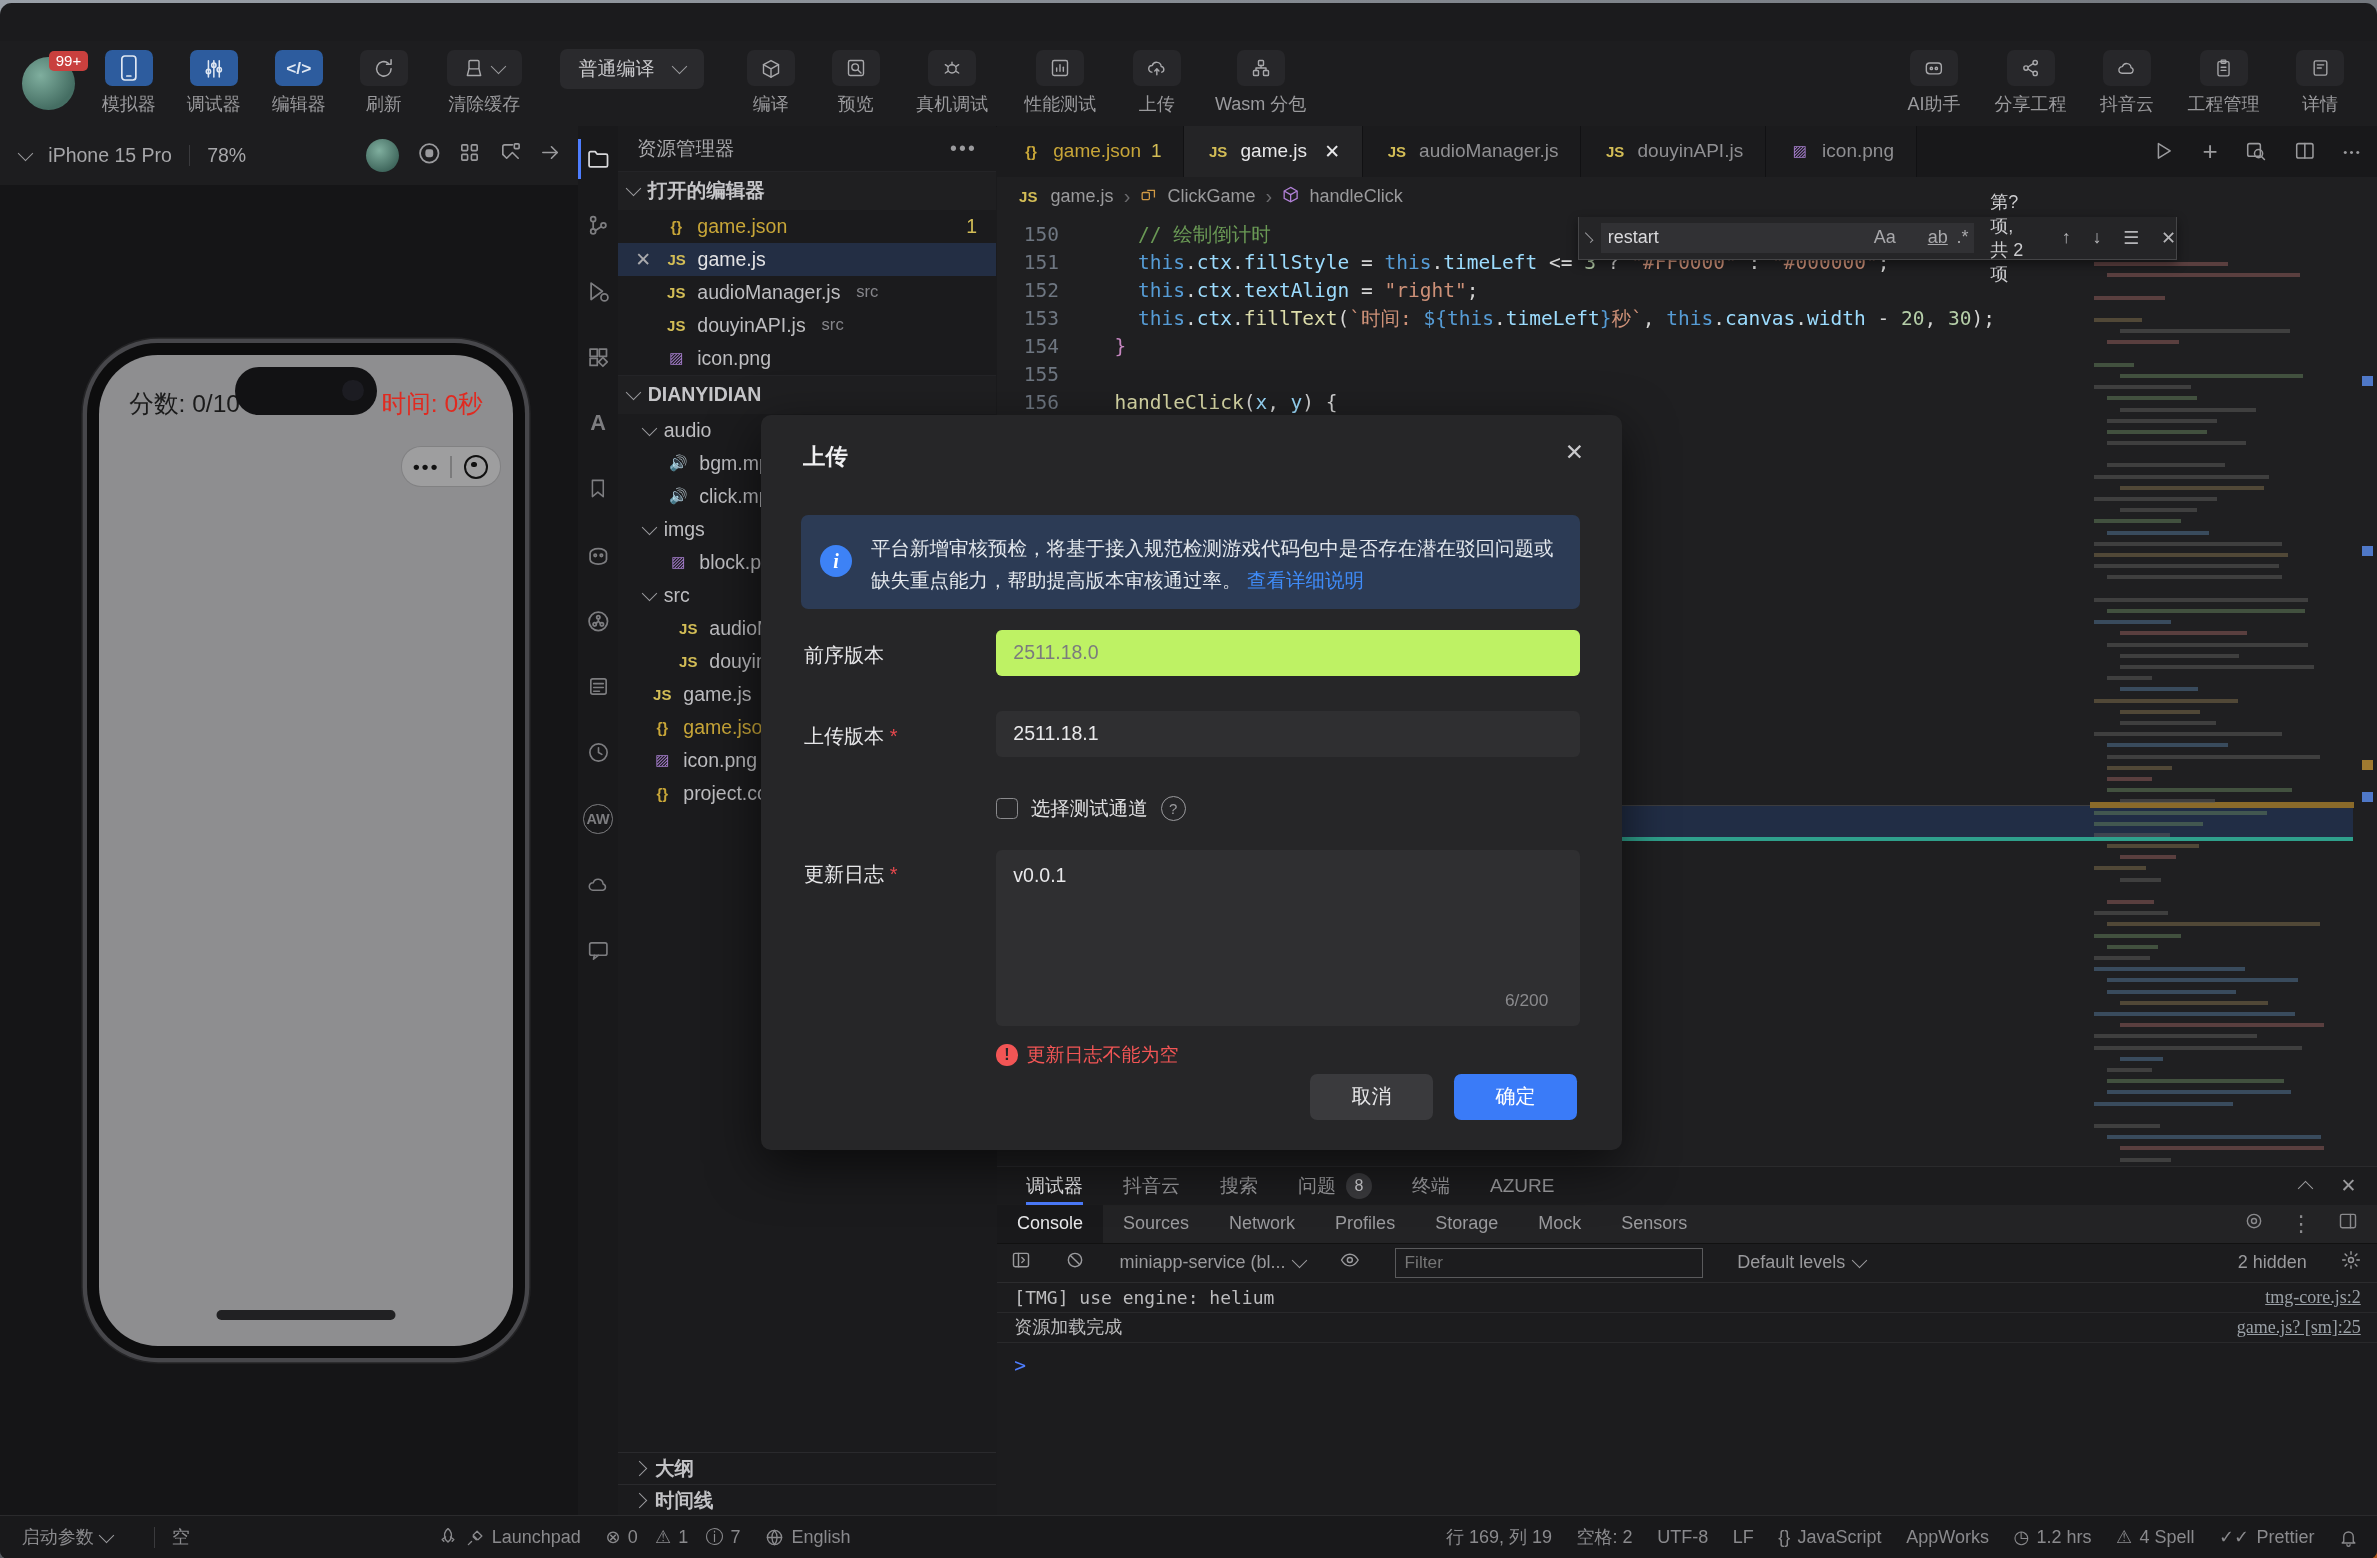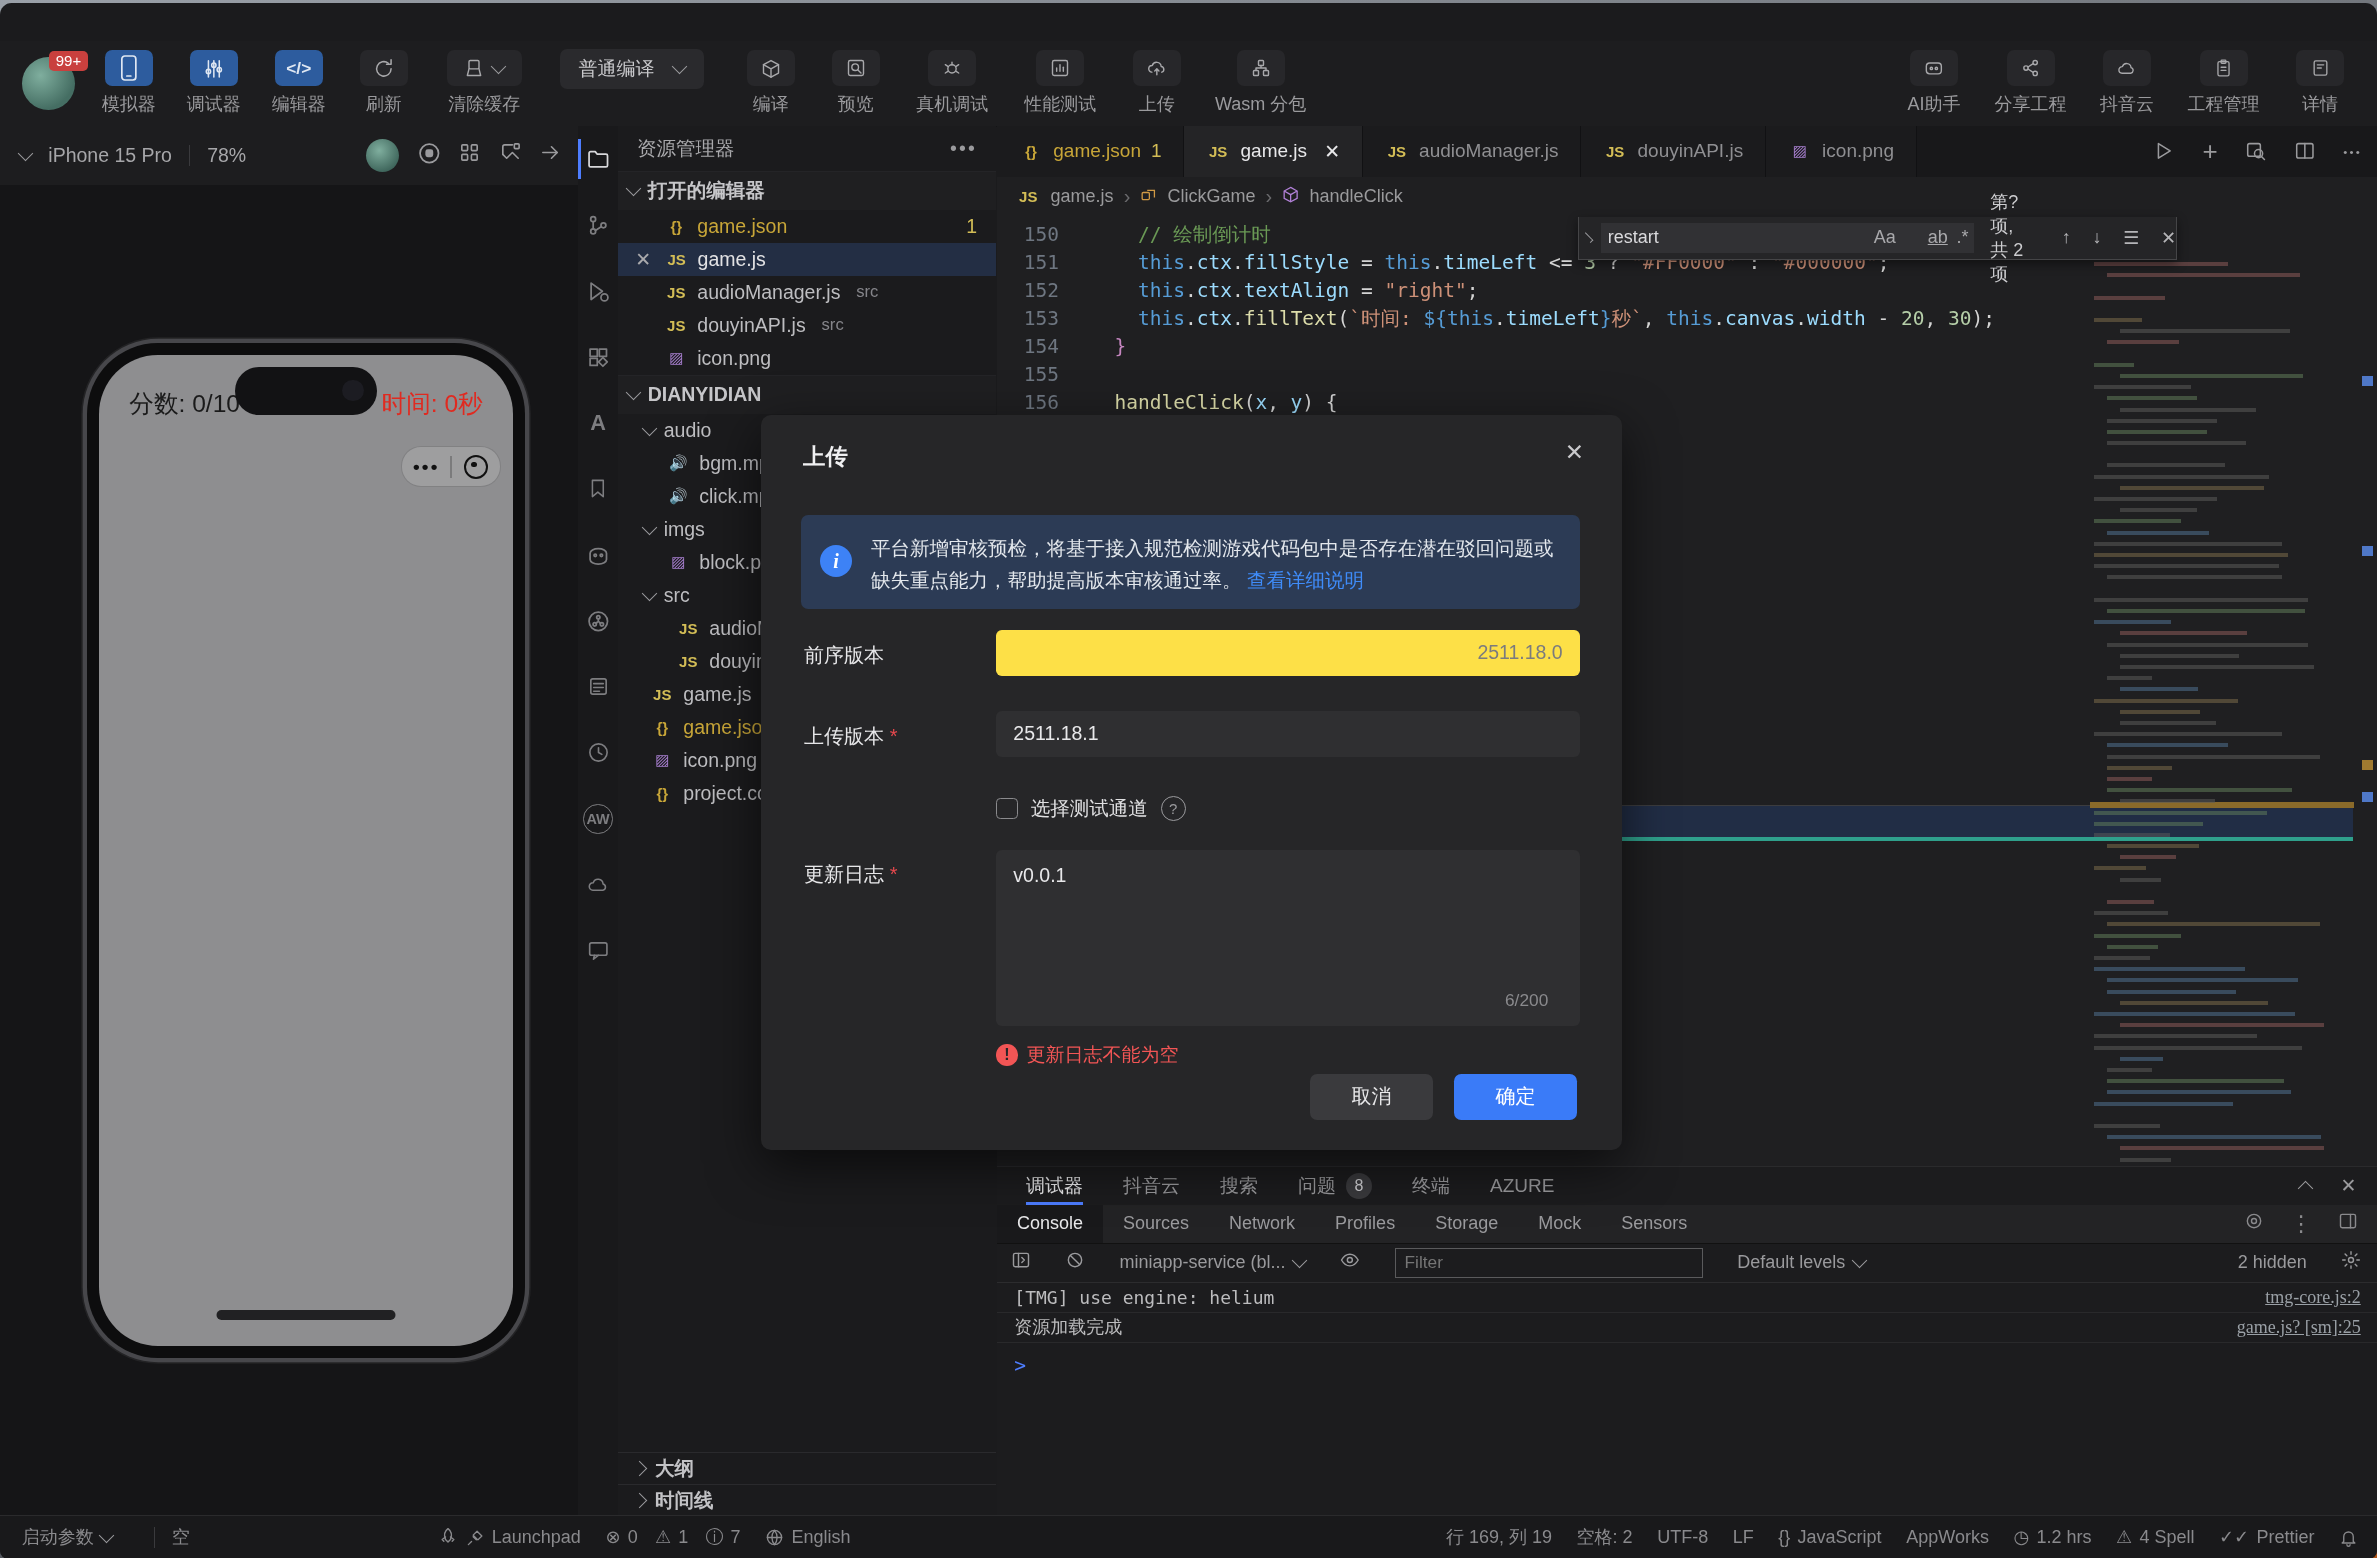--- a/index.html
+++ b/index.html
@@ -111,21 +111,21 @@
   .modal{left:761px;top:412px;width:861px;height:735px;background:#262628;border-radius:10px;box-shadow:0 16px 51px rgba(0,0,0,.6);z-index:60;color:#e4e4e6;}
   .m-title{position:absolute;left:42px;top:26px;font-size:22.4px;font-weight:bold;color:#f0f0f2;}
   .m-close{position:absolute;right:38px;top:24.6px;font-size:23px;color:#c9c9cc;cursor:pointer;}
   .m-banner{position:absolute;left:40px;top:100px;width:779px;height:94px;background:#2c3b55;border-radius:7.2px;display:flex;align-items:flex-start;box-sizing:border-box;padding:17.3px 21.7px 0 19px;}
   .m-info{width:32px;height:32px;border-radius:50%;background:#3d82f6;color:#fff;font-size:20px;font-weight:bold;display:flex;align-items:center;justify-content:center;flex:0 0 32px;margin-top:13px;font-family:"Liberation Serif",serif;font-style:italic;}
   .m-btext{margin-left:19px;font-size:19.5px;line-height:32px;color:#e3e7ec;}
   .m-link{color:#3f8cfa;cursor:pointer;}
   .m-label{position:absolute;left:43px;font-size:20px;color:#e6e6e8;}
   .req{color:#e5484d;margin-left:5.8px;}
   .m-input{position:absolute;left:235px;width:584px;height:46px;background:#2f2f31;border:none;border-radius:5.8px;color:#e8e8ea;font-size:19.5px;padding:0 17.3px;box-sizing:border-box;outline:none;}
-  .m-input.dis{background:#fde047;color:#7b7b7e;text-align:right;}
+  .m-input.dis{background:#bef264;color:#7b7b7e;}
   .m-check{position:absolute;left:235px;top:380px;display:flex;align-items:center;gap:13px;font-size:19.5px;color:#e0e0e2;}
   .cbox{width:21.7px;height:21.7px;border:1.4px solid #8a8a8d;border-radius:4.3px;background:transparent;appearance:none;margin:0;cursor:pointer;}
   .qmark{width:23px;height:23px;border:1.4px solid #9a9a9d;border-radius:50%;color:#9a9a9d;font-size:15px;display:flex;align-items:center;justify-content:center;}
   .m-textarea{position:absolute;left:235px;top:435px;width:584px;height:176px;background:#2f2f31;border:none;border-radius:5.8px;color:#e8e8ea;font-size:19.5px;padding:14.4px 17.3px;box-sizing:border-box;resize:none;outline:none;font-family:inherit;}
   .m-count{position:absolute;left:744px;top:575px;font-size:17.3px;color:#8a8a8d;}
   .m-error{position:absolute;left:235px;top:627px;display:flex;align-items:center;gap:8.7px;color:#f25555;font-size:19px;}
   .errdot{width:21.7px;height:21.7px;border-radius:50%;background:#f25555;color:#262628;font-weight:bold;display:flex;align-items:center;justify-content:center;font-size:16px;}
   .m-btn{position:absolute;top:659px;width:123px;height:46px;border-radius:7.2px;font-size:20px;display:flex;align-items:center;justify-content:center;cursor:pointer;}
   .btn-cancel{left:549px;background:#3a3a3d;color:#e8e8ea;}
   .btn-ok{left:693px;background:#3a7bf8;color:#ffffff;}

